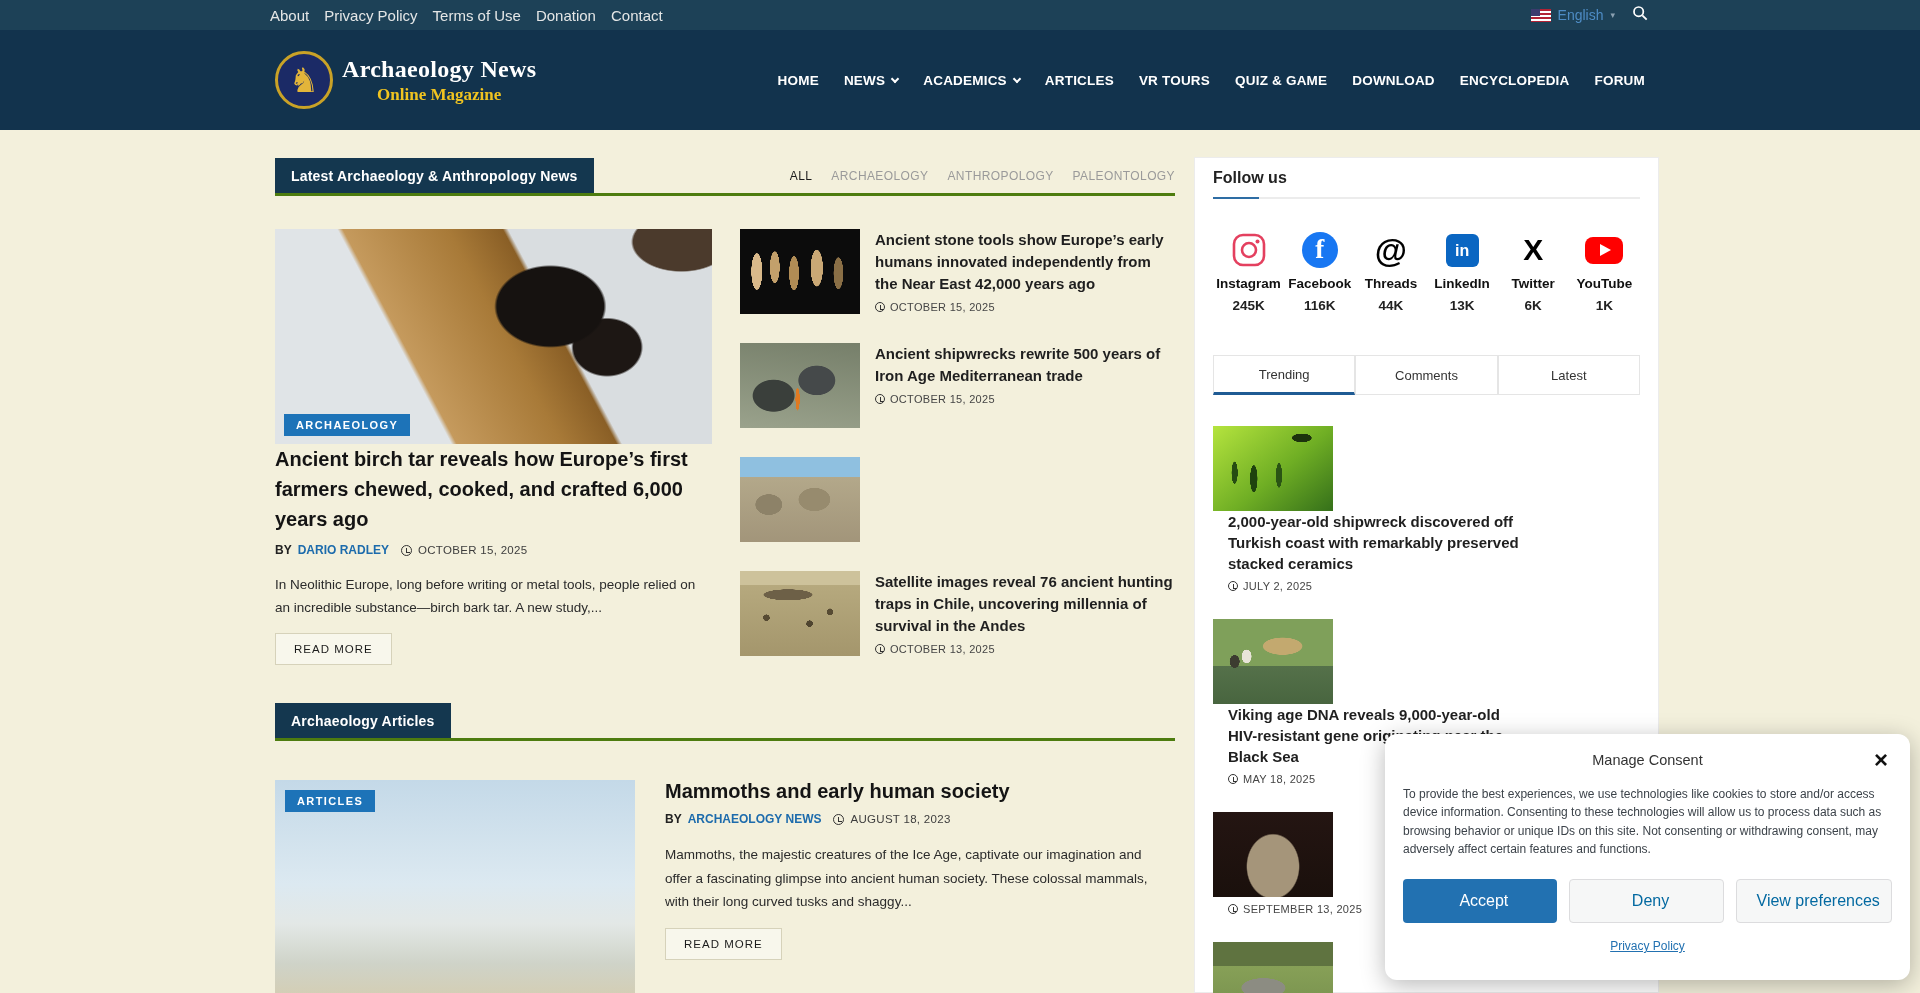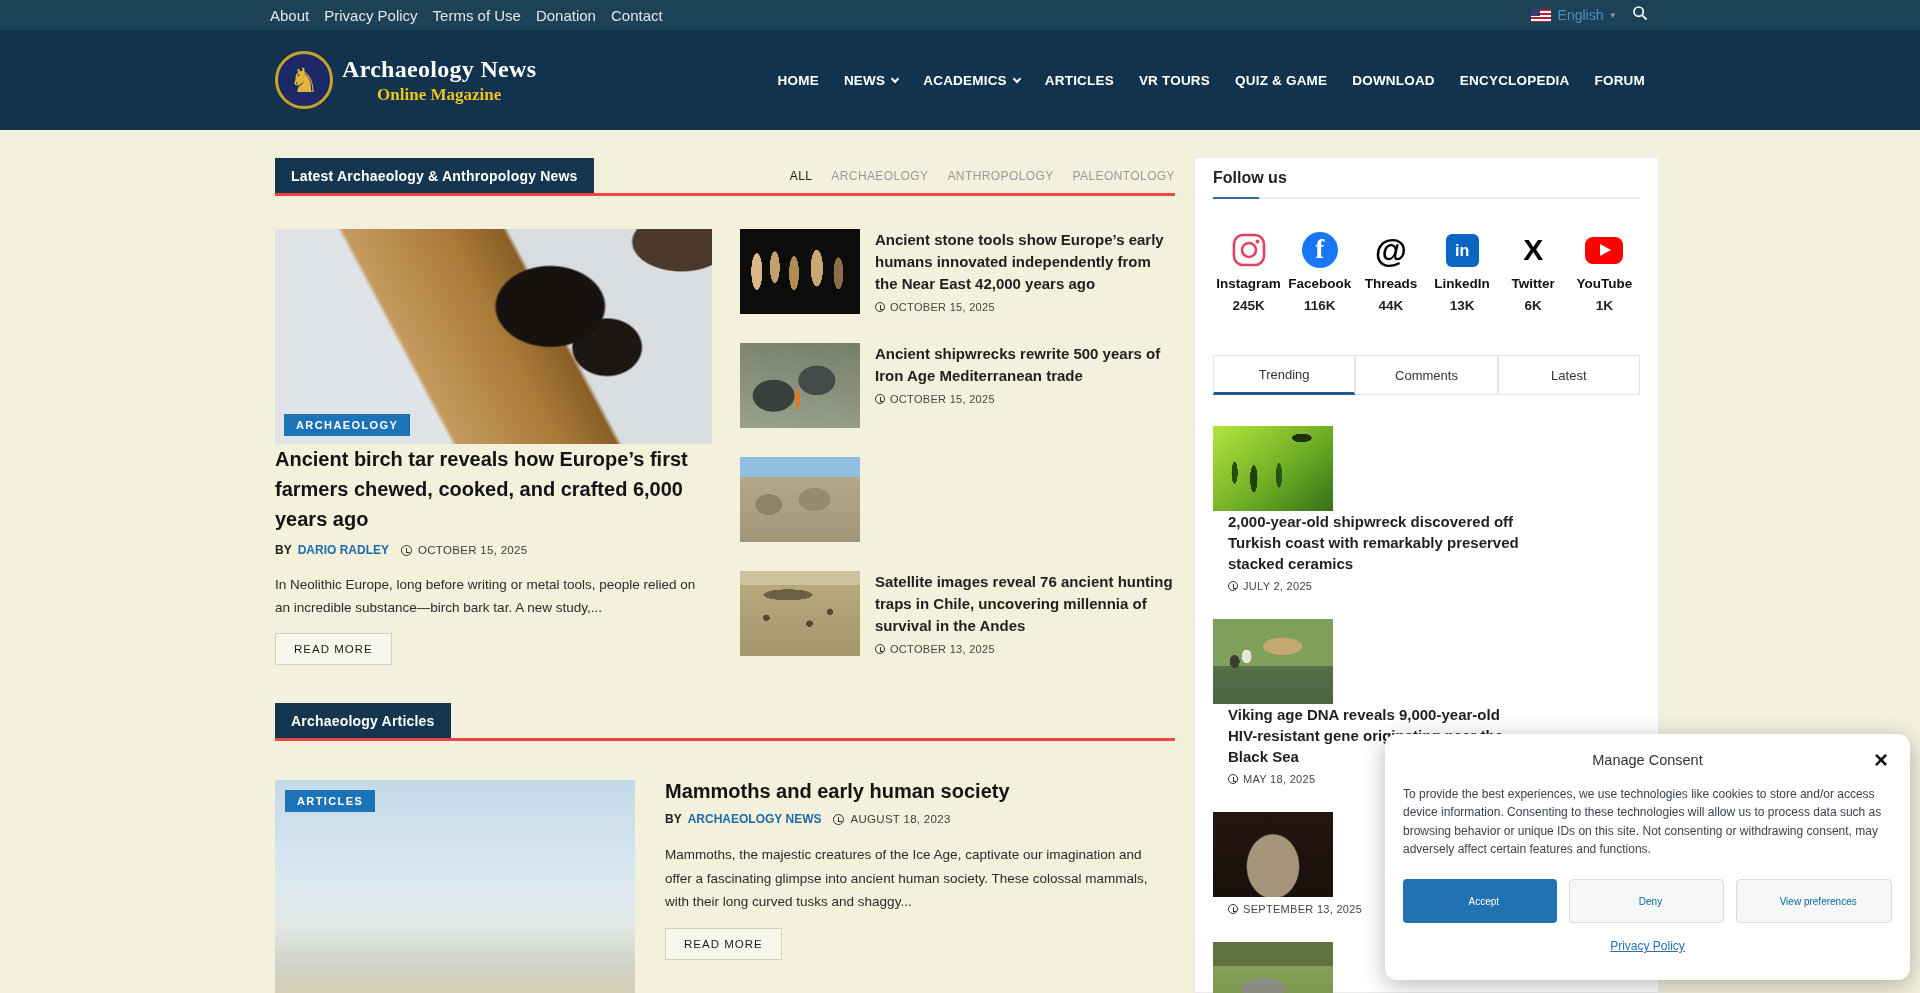--- a/index.html
+++ b/index.html
@@ -29,21 +29,21 @@
   .logo-text { text-align:center; }
   .logo-title { font-family:"Liberation Serif", serif; font-weight:bold; color:#fff; font-size:24px; letter-spacing:0.3px; }
   .logo-sub { font-family:"Liberation Serif", serif; font-weight:bold; color:#f0c420; font-size:17px; margin-top:2px; }
   .nav { display:flex; align-items:center; gap:25px; }
   .nav a { color:#fff; font-size:13.5px; font-weight:bold; letter-spacing:0.2px; display:flex; align-items:center; }
   .chev { width:6px; height:6px; border-right:2px solid #fff; border-bottom:2px solid #fff;
           transform:rotate(45deg); display:inline-block; margin-left:7px; margin-bottom:3px; }
 
   
   .left-col { position:absolute; left:275px; top:158px; width:900px; height:835px; }
-  .sec-head { border-bottom:3px solid #ef4444; display:flex; justify-content:space-between; align-items:flex-end; }
+  .sec-head { border-bottom:3px solid #4d7c0f; display:flex; justify-content:space-between; align-items:flex-end; }
   .sec-title-box { background:#14374f; color:#fff; font-size:14px; font-weight:bold; padding:10px 16px 9px; letter-spacing:0.2px; }
   .filters { display:flex; gap:19px; padding-bottom:10px; }
   .filters a { font-size:12px; letter-spacing:0.4px; color:#9a9a9a; }
   .filters a.active { color:#1b1b1b; }
 
   .latest-row { margin-top:33px; display:flex; }
   .featured { width:462px; }
   .feat-img { width:437px; height:215px; position:relative; display:block;
     background:
       radial-gradient(80px 48px at 93% 6%, #4b3a2c 60%, rgba(0,0,0,0) 63%),
@@ -162,21 +162,21 @@
 
   
   .dialog { position:absolute; left:1385px; top:734px; width:525px; height:246px; background:#fff;
             border-radius:12px; box-shadow:0 5px 24px rgba(0,0,0,0.28); padding:18px; z-index:50; }
   .dialog-head { position:relative; text-align:center; }
   .dialog-title { font-size:14.5px; color:#333; }
   .dialog-close { position:absolute; right:4px; top:-4px; font-size:24px; font-weight:bold; color:#111; line-height:1; }
   .dialog-body { margin-top:17px; font-size:12px; color:#3c434a; line-height:18.3px; }
   .dialog-btns { margin-top:21px; display:flex; gap:12px; }
   .dlg-btn { flex:1; height:44px; border-radius:4px; display:flex; align-items:center; justify-content:center;
-             font-size:10px;padding-left:8px; }
+             font-size:16px;padding-left:8px; }
   .dlg-accept { background:#2271b1; color:#fff; }
   .dlg-ghost { background:#f6f7f7; border:1px solid #dcdcde; color:#0369a1; }
   .dialog-link-row { text-align:center; margin-top:13px; }
   .dialog-link { font-size:12px; color:#2271b1; text-decoration:underline; }
 </style>
 </head>
 <body>
 
 <div class="topbar">
   <div class="topbar-links">

